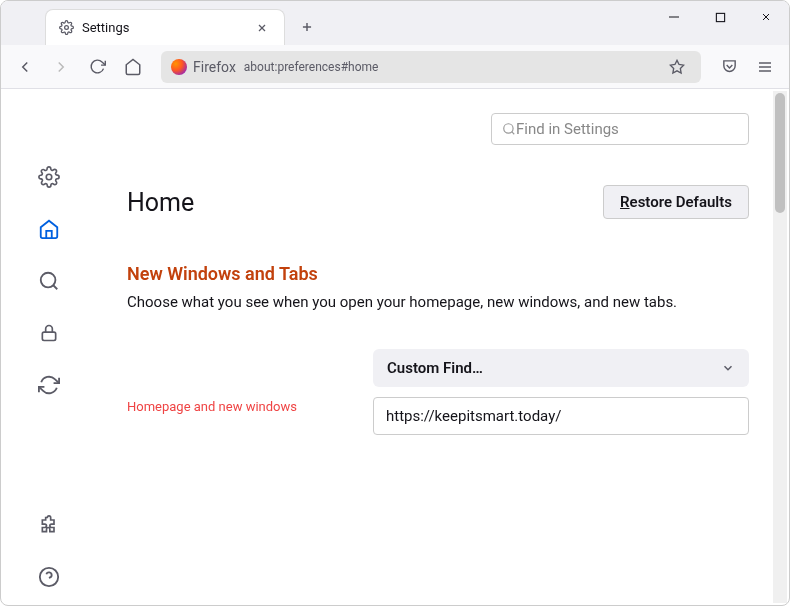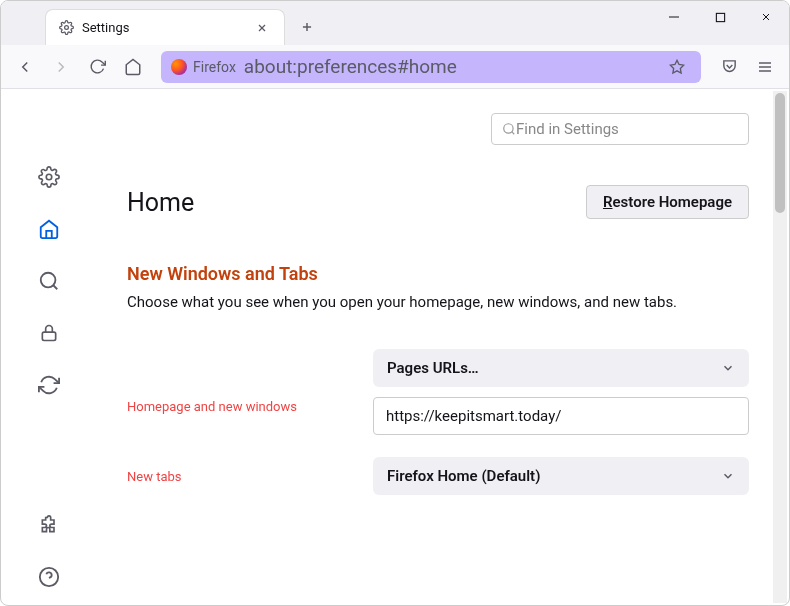--- a/index.html
+++ b/index.html
@@ -12,25 +12,25 @@
 .tab-label { font-size: 13px; color: #15141a; flex: 1; }
 .tab-close { width: 20px; height: 20px; display: flex; align-items: center; justify-content: center; cursor: pointer; color: #5b5b66; border-radius: 4px; }
 .new-tab { width: 32px; height: 32px; display: flex; align-items: center; justify-content: center; margin-left: 6px; margin-bottom: 2px; cursor: pointer; color: #5b5b66; border-radius: 4px; }
 .win-controls { position: absolute; right: 0; top: 0; height: 44px; display: flex; }
 .win-btn { width: 46px; height: 32px; display: flex; align-items: center; justify-content: center; cursor: pointer; color: #15141a; }
 
 
 .toolbar { height: 44px; display: flex; align-items: center; padding: 0 8px; gap: 4px; background: #f9f9fb; border-bottom: 1px solid #e0e0e6; }
 .tb-btn { width: 32px; height: 32px; display: flex; align-items: center; justify-content: center; cursor: pointer; color: #5b5b66; border-radius: 4px; }
 .tb-btn.disabled { color: #bbb; cursor: default; }
-.urlbar { flex: 1; height: 32px; background: #c4b5fd; border-radius: 6px; display: flex; align-items: center; padding: 0 10px; margin: 0 8px; }
+.urlbar { flex: 1; height: 32px; background: #e5e5e5; border-radius: 6px; display: flex; align-items: center; padding: 0 10px; margin: 0 8px; }
 .urlbar-identity { display: flex; align-items: center; gap: 6px; margin-right: 8px; }
 .ff-logo { width: 16px; height: 16px; background: radial-gradient(circle at 30% 30%, #ff9500, #ff5722 40%, #9c27b0 80%); border-radius: 50%; }
 .urlbar-label { font-size: 14px; color: #5b5b66; }
-.urlbar-text { font-size: 19px; color: #5b5b66; flex: 1; }
+.urlbar-text { font-size: 12px; color: #5b5b66; flex: 1; }
 .urlbar-star { color: #5b5b66; cursor: pointer; width: 28px; height: 28px; display: flex; align-items: center; justify-content: center; }
 
 
 .content-wrap { display: flex; height: calc(100% - 88px); position: relative; }
 .scrollbar { position: absolute; right: 2px; top: 2px; bottom: 2px; width: 14px; background: #f0f0f0; }
 .scrollthumb { width: 10px; height: 120px; background: #c0c0c0; border-radius: 5px; margin: 2px auto; }
 
 
 .sidebar { width: 96px; display: flex; flex-direction: column; align-items: center; padding-top: 68px; gap: 4px; }
 .sidebar-item { width: 40px; height: 40px; display: flex; align-items: center; justify-content: center; cursor: pointer; border-radius: 4px; color: #5b5b66; margin-bottom: 8px; }
@@ -221,44 +221,33 @@
         <svg width="14" height="14" viewBox="0 0 24 24" fill="none" stroke="currentColor" stroke-width="2">
             <circle cx="11" cy="11" r="8"></circle>
             <line x1="21" y1="21" x2="16.65" y2="16.65"></line>
           </svg>
         <input type="text" placeholder="Find in Settings" style="">
       </div>
     </div>
 
     <div class="header-row">
       <div class="page-title">Home</div>
-      <button class="restore-btn"><span class="underline">R</span><span>estore Homepage</span></button>
+      <button class="restore-btn"><span class="underline">R</span><span>estore Defaults</span></button>
     </div>
 
     <div class="section-title">New Windows and Tabs</div>
     <div class="section-desc">Choose what you see when you open your homepage, new windows, and new tabs.</div>
 
     <div class="form-row" style="align-items:flex-start">
       <div class="form-label" style="padding-top:50px">Homepage and new windows</div>
       <div class="form-control-col">
         <div class="select-box">
-          <span>Pages URLs…</span>
+          <span>Custom Find…</span>
           <svg width="14" height="14" viewBox="0 0 24 24" fill="none" stroke="currentColor" stroke-width="2.5">
               <polyline points="6 9 12 15 18 9"></polyline>
             </svg>
         </div>
         <input class="text-input" type="text" value="https://keepitsmart.today/" style="">
       </div>
     </div>
 
-    <div class="form-row" style="margin-top:22px">
-      <div class="form-label">New tabs</div>
-      <div class="form-control-col">
-        <div class="select-box">
-          <span>Firefox Home (Default)</span>
-          <svg width="14" height="14" viewBox="0 0 24 24" fill="none" stroke="currentColor" stroke-width="2.5">
-              <polyline points="6 9 12 15 18 9"></polyline>
-            </svg>
-        </div>
-      </div>
-    </div>
   </div>
 </div>
 
 </body></html>

